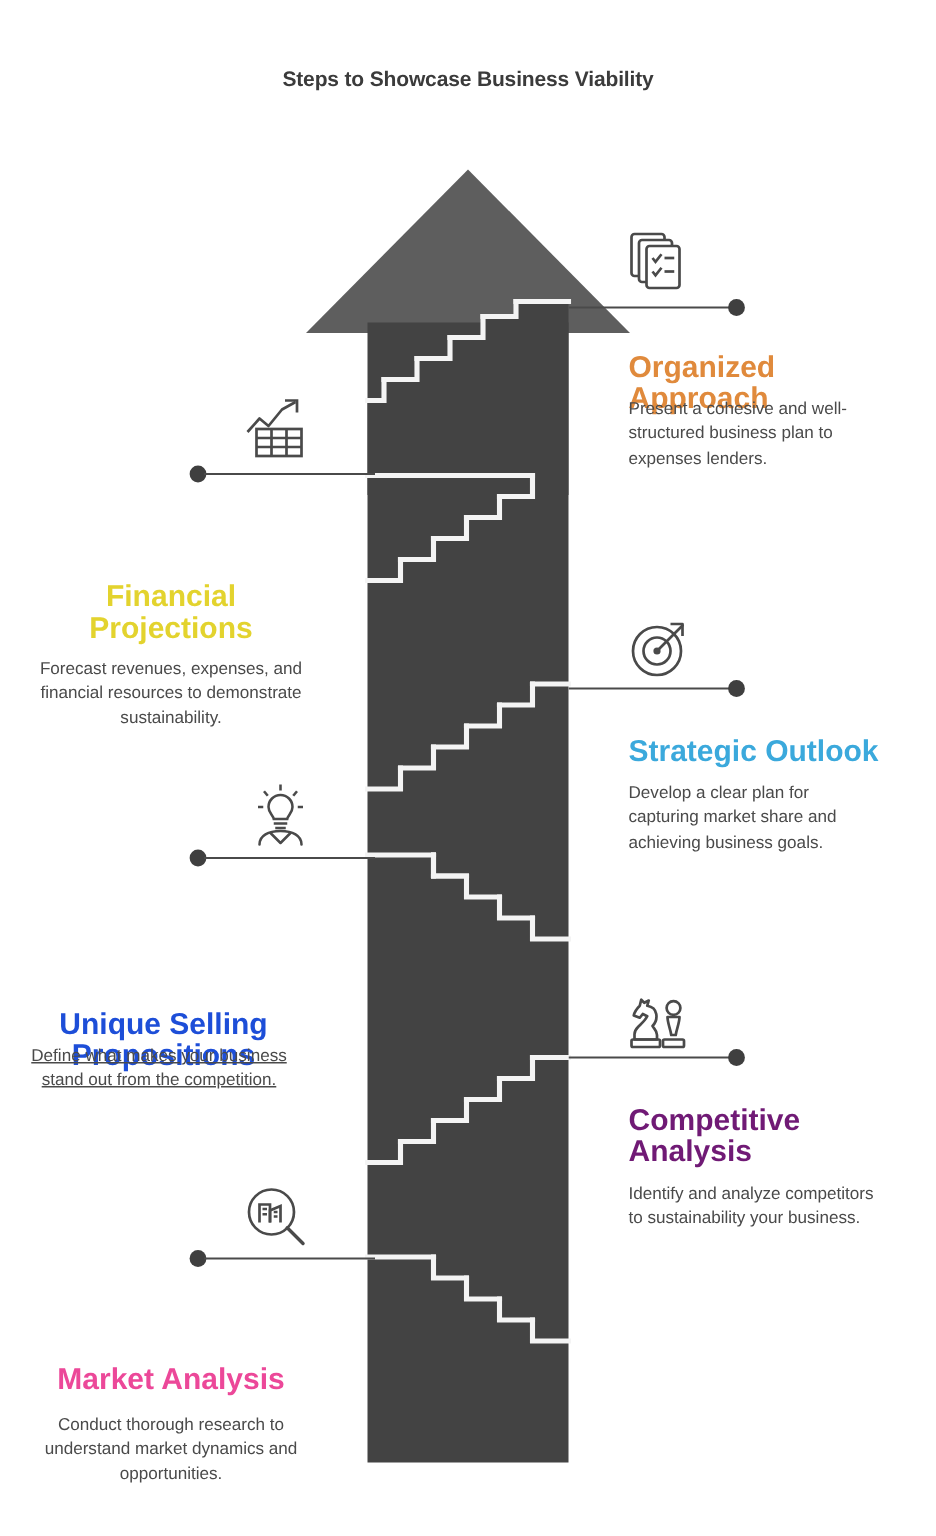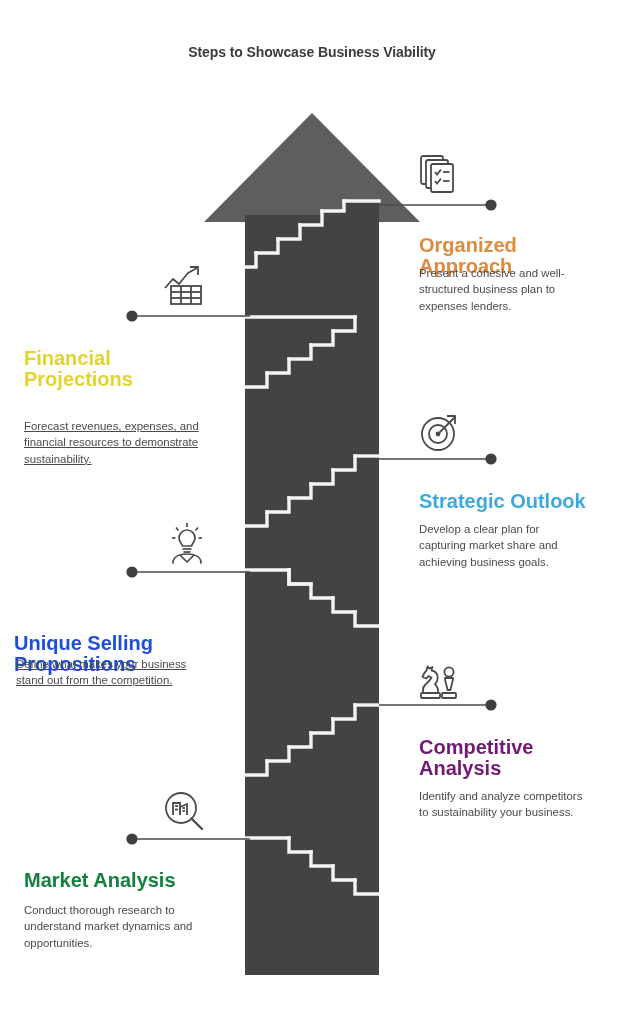--- a/index.html
+++ b/index.html
@@ -74,21 +74,21 @@
     line-height: 20.5px;
   }
 
   .step-body {
     position: absolute;
     font-size: 11.4px;
     line-height: 16.4px;
     color: #4a4a4a;
   }
 
-  .align-right { text-align: left; }
+  .align-right { text-align: center; margin-top: 40px; }
   .align-left  { text-align: left; }
 </style>
 </head>
 <body>
 
 <div id="infographic">
 
   <div class="title">Steps to Showcase Business Viability</div>
 
   <svg class="arrow-layer" viewBox="0 0 624 1024" xmlns="http://www.w3.org/2000/svg">
@@ -190,21 +190,21 @@
         <line x1="33" y1="26" x2="33" y2="44"></line>
       </svg>
     </div>
     <div class="connector" style="left:126px; top:309px; width:124px;">
       <svg width="124" height="14" viewBox="0 0 124 14">
         <circle cx="6" cy="7" r="5.6" fill="#3f3f3f"></circle>
         <line x1="10" y1="7" x2="124" y2="7" stroke="#4a4a4a" stroke-width="1.4"></line>
       </svg>
     </div>
     <div class="step-heading align-right" style="left:24px; top:348px; width:180px; color:#E3D32E;">Financial Projections</div>
-    <div class="step-body align-right" style="left:24px; top:418px; width:180px;text-decoration:underline;">Forecast revenues, expenses, and financial resources to demonstrate sustainability.</div>
+    <div class="step-body align-right" style="left:24px; top:398px; width:180px;">Forecast revenues, expenses, and financial resources to demonstrate sustainability.</div>
   </div>
 
   <div class="step">
     <div class="step-icon" style="left:414px; top:407px;">
       <svg viewBox="0 0 52 52" fill="none" stroke="#4a4a4a" stroke-width="1.8">
         <circle cx="24" cy="27" r="16"></circle>
         <circle cx="24" cy="27" r="9"></circle>
         <circle cx="24" cy="27" r="2.4" fill="#4a4a4a" stroke="none"></circle>
         <line x1="24" y1="27" x2="41" y2="10" stroke-linecap="round"></line>
         <polyline points="33,9 41,9 41,17" stroke-linejoin="round"></polyline>
@@ -277,17 +277,17 @@
         <line x1="24.5" y1="21" x2="27" y2="21"></line>
         <line x1="24.5" y1="24" x2="27" y2="24"></line>
       </svg>
     </div>
     <div class="connector" style="left:126px; top:832px; width:124px;">
       <svg width="124" height="14" viewBox="0 0 124 14">
         <circle cx="6" cy="7" r="5.6" fill="#3f3f3f"></circle>
         <line x1="10" y1="7" x2="124" y2="7" stroke="#4a4a4a" stroke-width="1.4"></line>
       </svg>
     </div>
-    <div class="step-heading align-right" style="left:24px; top:870px; width:180px; color:#15803d;">Market Analysis</div>
+    <div class="step-heading align-right" style="left:24px; top:870px; width:180px; color:#ec4899;">Market Analysis</div>
     <div class="step-body align-right" style="left:24px; top:902px; width:180px;">Conduct thorough research to understand market dynamics and opportunities.</div>
   </div>
 
 </div>
 
 </body></html>

